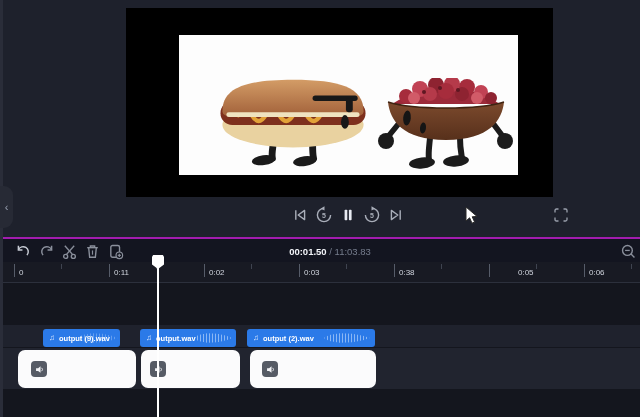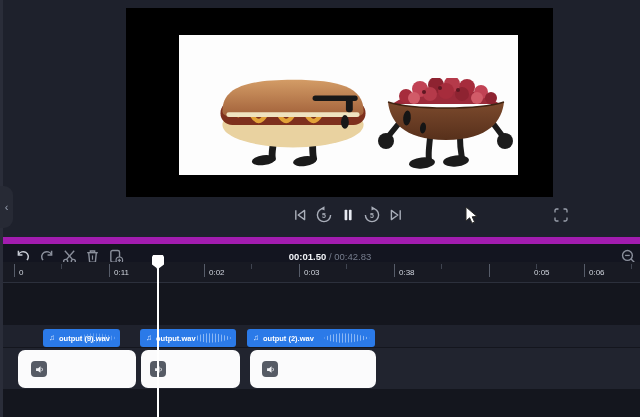--- a/index.html
+++ b/index.html
@@ -17,21 +17,21 @@
   .player{position:absolute;left:126px;top:8px;width:427px;height:189px;background:#000;}
   .frame{position:absolute;left:53px;top:27px;width:339px;height:140px;background:#fdfdfd;overflow:hidden;}
   .char{position:absolute;}
 
   
   .tbtn{position:absolute;width:20px;height:20px;top:205px;background:none;border:none;padding:0;cursor:pointer;}
   .tbtn svg{display:block;}
   .fsbtn{left:551px;}
 
   
-  .toolbar{position:absolute;left:0;top:237px;width:640px;height:25px;background:#131520;border-top:7px solid #a21caf;}
+  .toolbar{position:absolute;left:0;top:237px;width:640px;height:25px;background:#131520;border-top:2px solid #a21caf;}
   .tool{position:absolute;top:4px;width:17px;height:17px;background:none;border:none;padding:0;cursor:pointer;}
   .timecode{position:absolute;left:330px;top:0;height:25px;transform:translateX(-50%);
             display:flex;align-items:center;font-size:9.5px;white-space:pre;}
   .tc-cur{color:#f2f4f8;font-weight:bold;}
   .tc-sep{color:#767d8d;}
   .tc-tot{color:#767d8d;}
   .zoombtn{left:620px;}
 
   
   .ruler{position:absolute;left:0;top:262px;width:640px;height:21px;background:#181a23;
@@ -227,21 +227,21 @@
     </button>
     <button class="tool" style="left:107px;">
       <svg width="17" height="17" viewBox="0 0 16 16">
         <rect x="3.6" y="2.4" width="8.2" height="11" rx="1.6" fill="none" stroke="#8a8f9b" stroke-width="1.3"></rect>
         <circle cx="11.6" cy="11.6" r="3.1" fill="#131520" stroke="#8a8f9b" stroke-width="1.1"></circle>
         <line x1="11.6" y1="10.1" x2="11.6" y2="13.1" stroke="#8a8f9b" stroke-width="1.1"></line>
         <line x1="10.1" y1="11.6" x2="13.1" y2="11.6" stroke="#8a8f9b" stroke-width="1.1"></line>
       </svg>
     </button>
 
-    <div class="timecode"><span class="tc-cur">00:01.50</span><span class="tc-sep"> / </span><span class="tc-tot">00:42.83</span></div>
+    <div class="timecode"><span class="tc-cur">00:01.50</span><span class="tc-sep"> / </span><span class="tc-tot">11:03.83</span></div>
 
     <button class="tool zoombtn">
       <svg width="17" height="17" viewBox="0 0 16 16">
         <circle cx="7" cy="7" r="4.6" fill="none" stroke="#8a8f9b" stroke-width="1.3"></circle>
         <line x1="10.4" y1="10.4" x2="13.6" y2="13.6" stroke="#8a8f9b" stroke-width="1.3"></line>
         <line x1="4.8" y1="7" x2="9.2" y2="7" stroke="#8a8f9b" stroke-width="1.2"></line>
       </svg>
     </button>
   </section>
 
@@ -258,21 +258,21 @@
     <div class="tick-minor" style="left:251px;"></div>
     <div class="tick-minor" style="left:346px;"></div>
     <div class="tick-minor" style="left:441px;"></div>
     <div class="tick-minor" style="left:536px;"></div>
     <div class="tick-minor" style="left:631px;"></div>
     <span class="tick-label" style="left:19px;">0</span>
     <span class="tick-label" style="left:114px;">0:11</span>
     <span class="tick-label" style="left:209px;">0:02</span>
     <span class="tick-label" style="left:304px;">0:03</span>
     <span class="tick-label" style="left:399px;">0:38</span>
-    <span class="tick-label" style="left:494px;padding-left:40px;">0:05</span>
+    <span class="tick-label" style="left:478px;padding-left:40px;">0:05</span>
     <span class="tick-label" style="left:589px;">0:06</span>
   </section>
 
   <section class="timeline">
     <div class="band-audio"></div>
     <div class="band-video"></div>
 
     <div class="aclip" style="left:43px;width:77px;">
       <span class="note">♫</span>
       <span class="alabel">output (9).wav</span>

